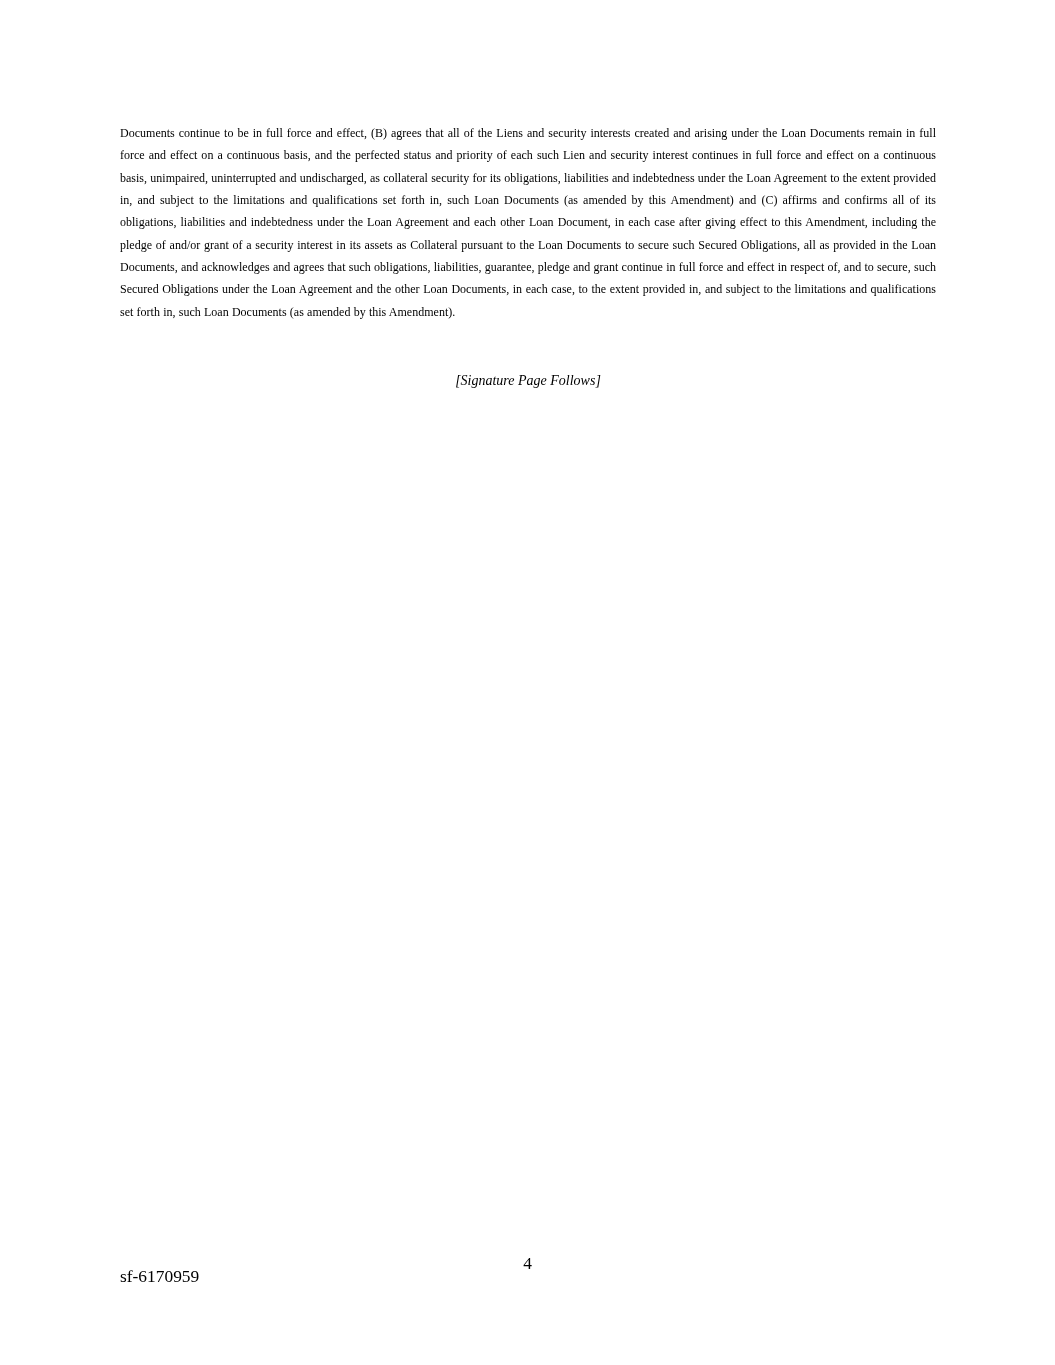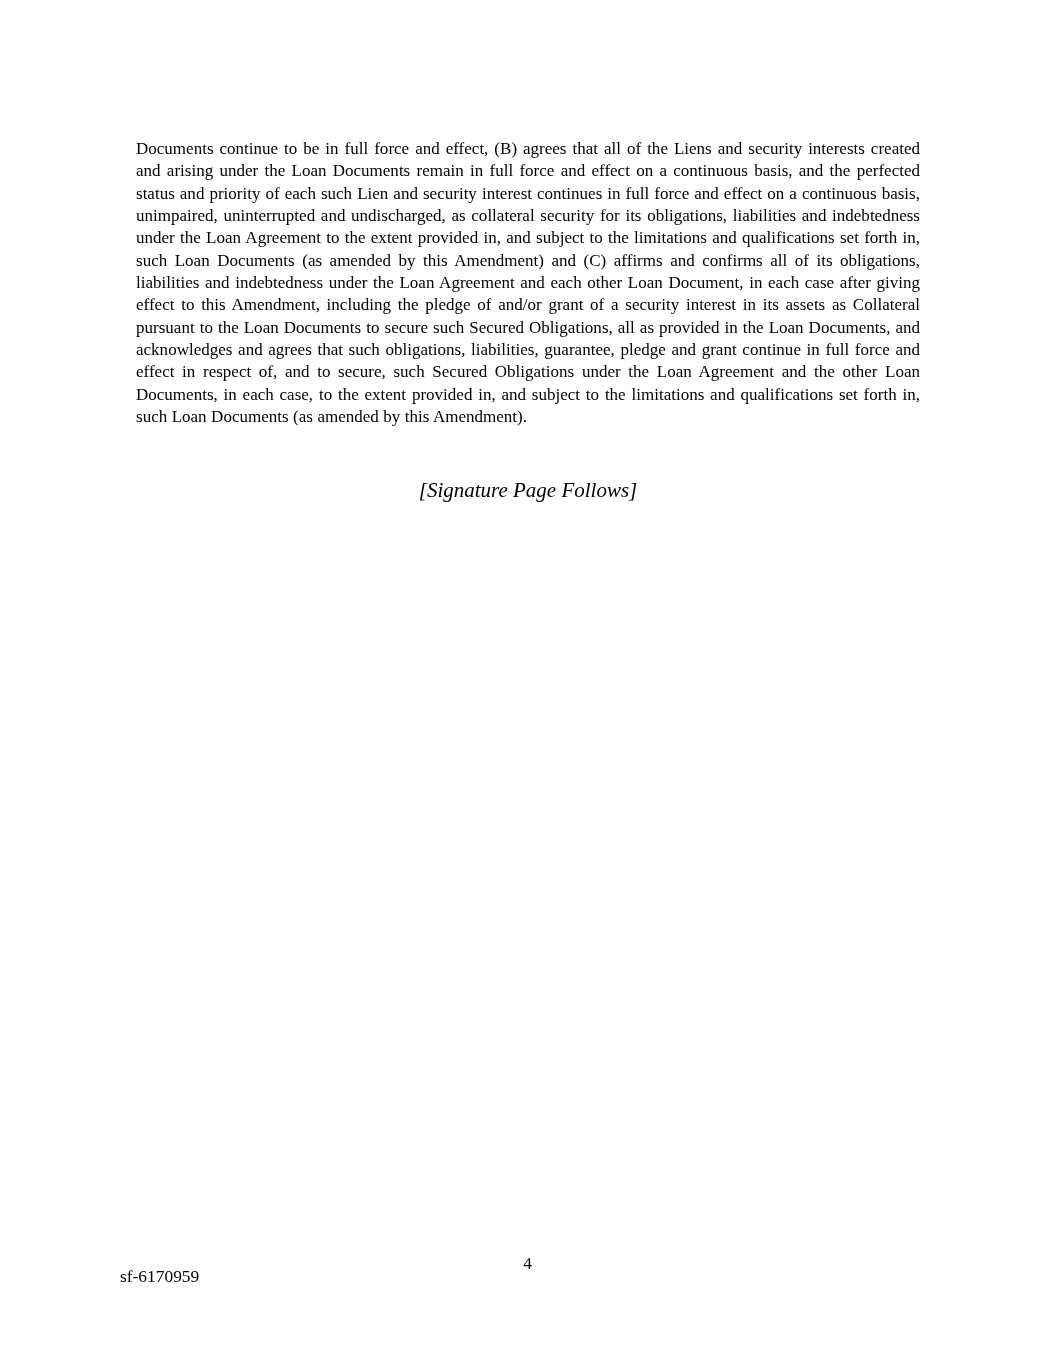--- a/index.html
+++ b/index.html
@@ -20,35 +20,35 @@
     overflow: hidden;
     box-sizing: border-box;
   }
   .content {
     position: absolute;
     left: 120px;
     top: 122px;
     width: 816px;
   }
   .body-paragraph {
-    margin: 16px;
+    margin: 0;
     text-align: justify;
     text-justify: inter-word;
-    font-size: 17px;
+    font-size: 12px;
     line-height: 22.35px;
     letter-spacing: 0.01px;
     word-spacing: 0.2px;
     hyphens: none;
     -webkit-hyphens: none;
   }
   .signature-note {
-    margin: 4px;
+    margin: 12px;
     text-align: center;
     font-style: italic;
-    font-size: 21px;
+    font-size: 14px;
     line-height: 22px;
     padding-top: 35px;
   }
   .footer {
     position: absolute;
     left: 0;
     right: 0;
     bottom: 0;
     height: 120px;
   }

